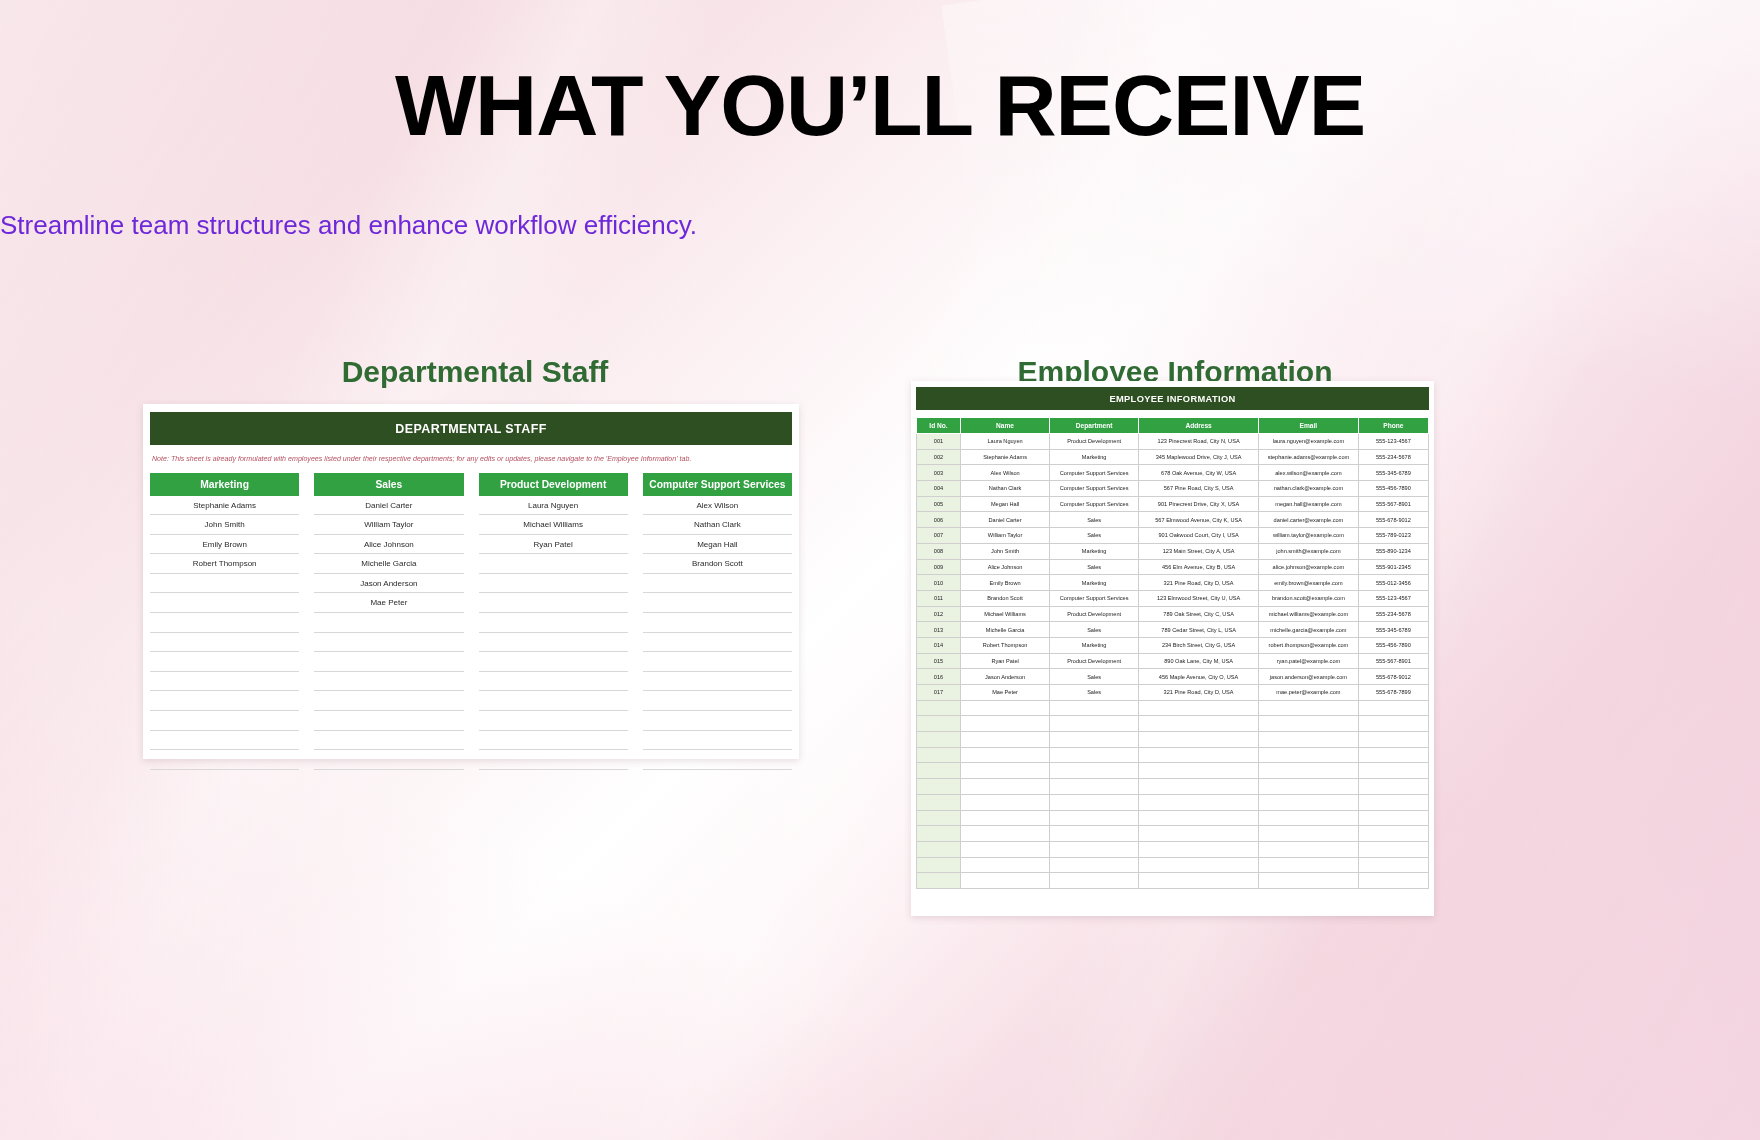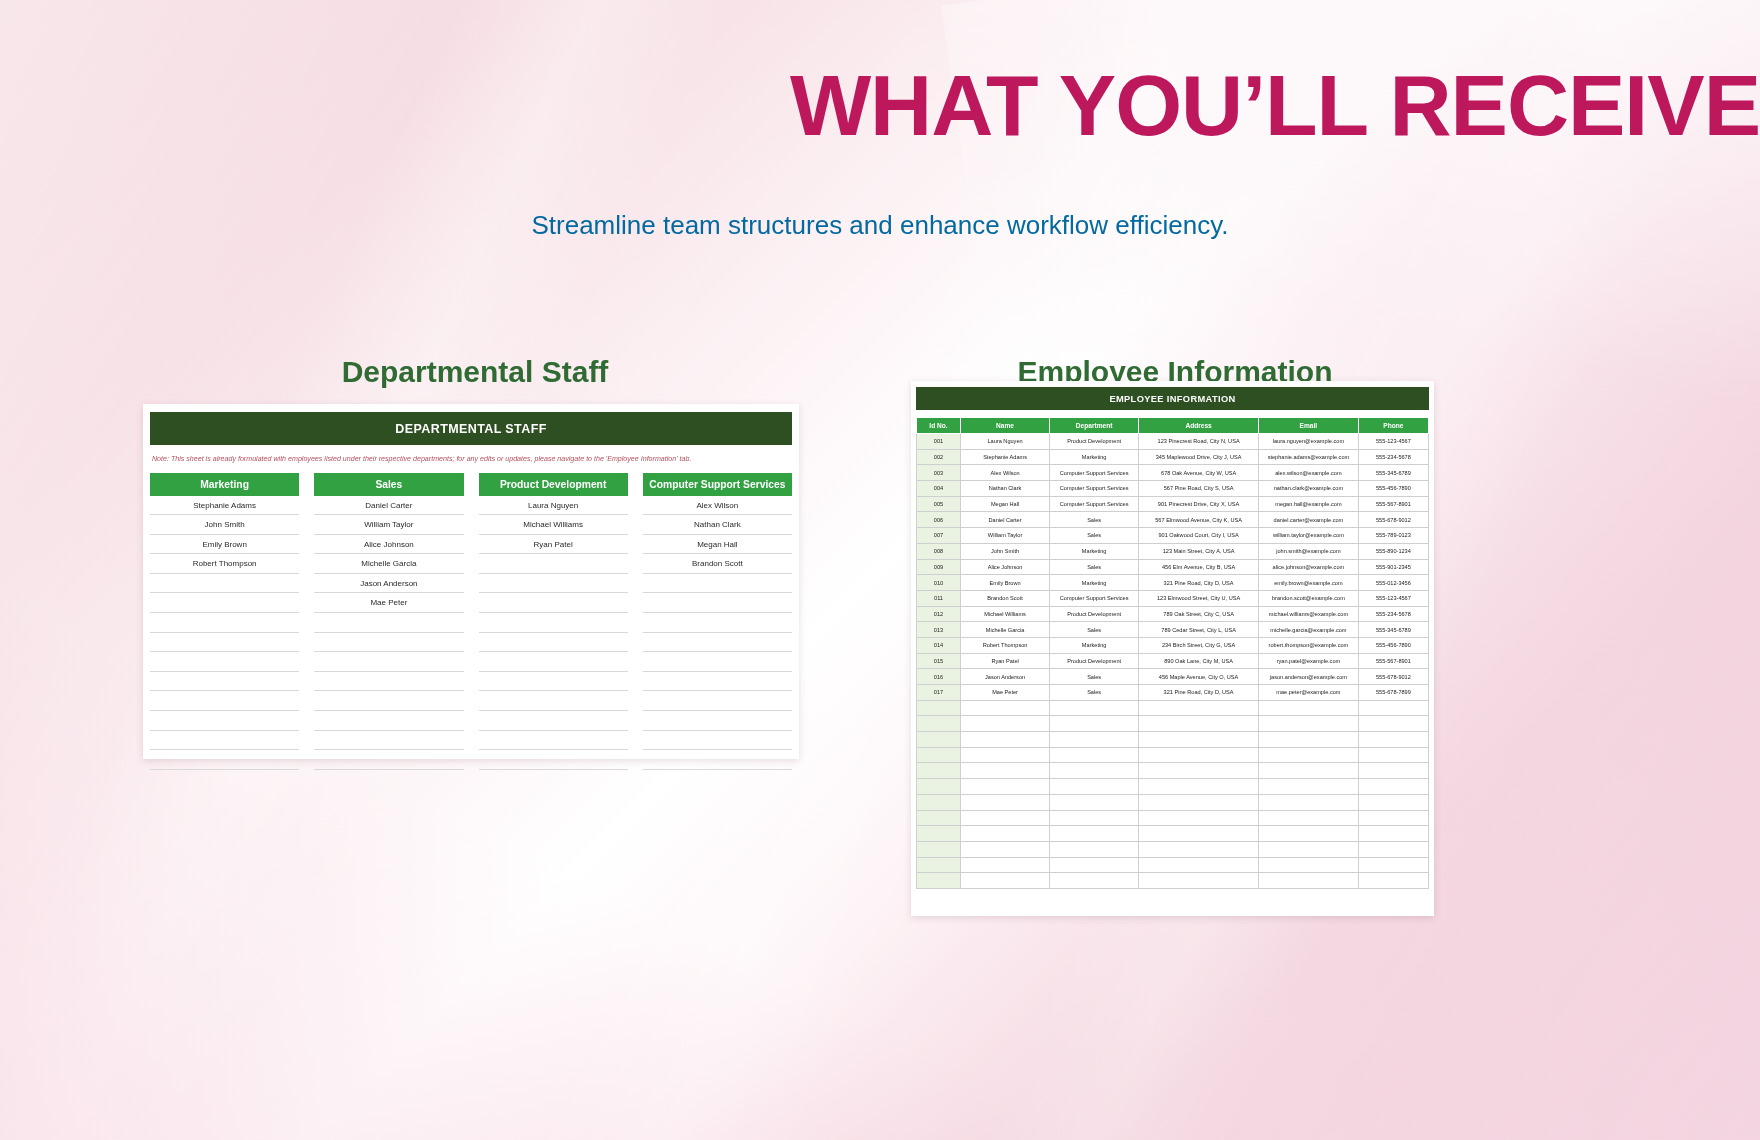--- a/index.html
+++ b/index.html
@@ -32,30 +32,30 @@
     position:absolute; left:-200px; bottom:-180px; width:1200px; height:700px;
     background:linear-gradient(20deg, rgba(244,200,216,.55), rgba(255,255,255,0) 65%);
     transform:rotate(6deg); pointer-events:none;
   }
 
   .page { position:relative; width:1760px; height:1140px; }
 
   
   .hero-title{
     position:absolute; left:0; right:0; top:62px;
-    text-align:right;
+    text-align:center;
     font-size:86px; line-height:1.0; font-weight:bold;
     letter-spacing:-1px;
-    color:#be185d;
+    color:#000000;
     font-family:"Liberation Sans", sans-serif;
   }
   .hero-sub{
     position:absolute; left:0; right:0; top:210px;
-    text-align:center;
-    font-size:26px; color:#0369a1; font-weight:normal;
+    text-align:left;
+    font-size:26px; color:#6d28d9; font-weight:normal;
   }
 
   
   .sec-title{
     position:absolute; font-size:30px; font-weight:bold; color:#2f6b33;
     text-align:center;
   }
   #sec-left  { left:250px; top:355px; width:450px; }
   #sec-right { left:920px; top:355px; width:510px; }
 

